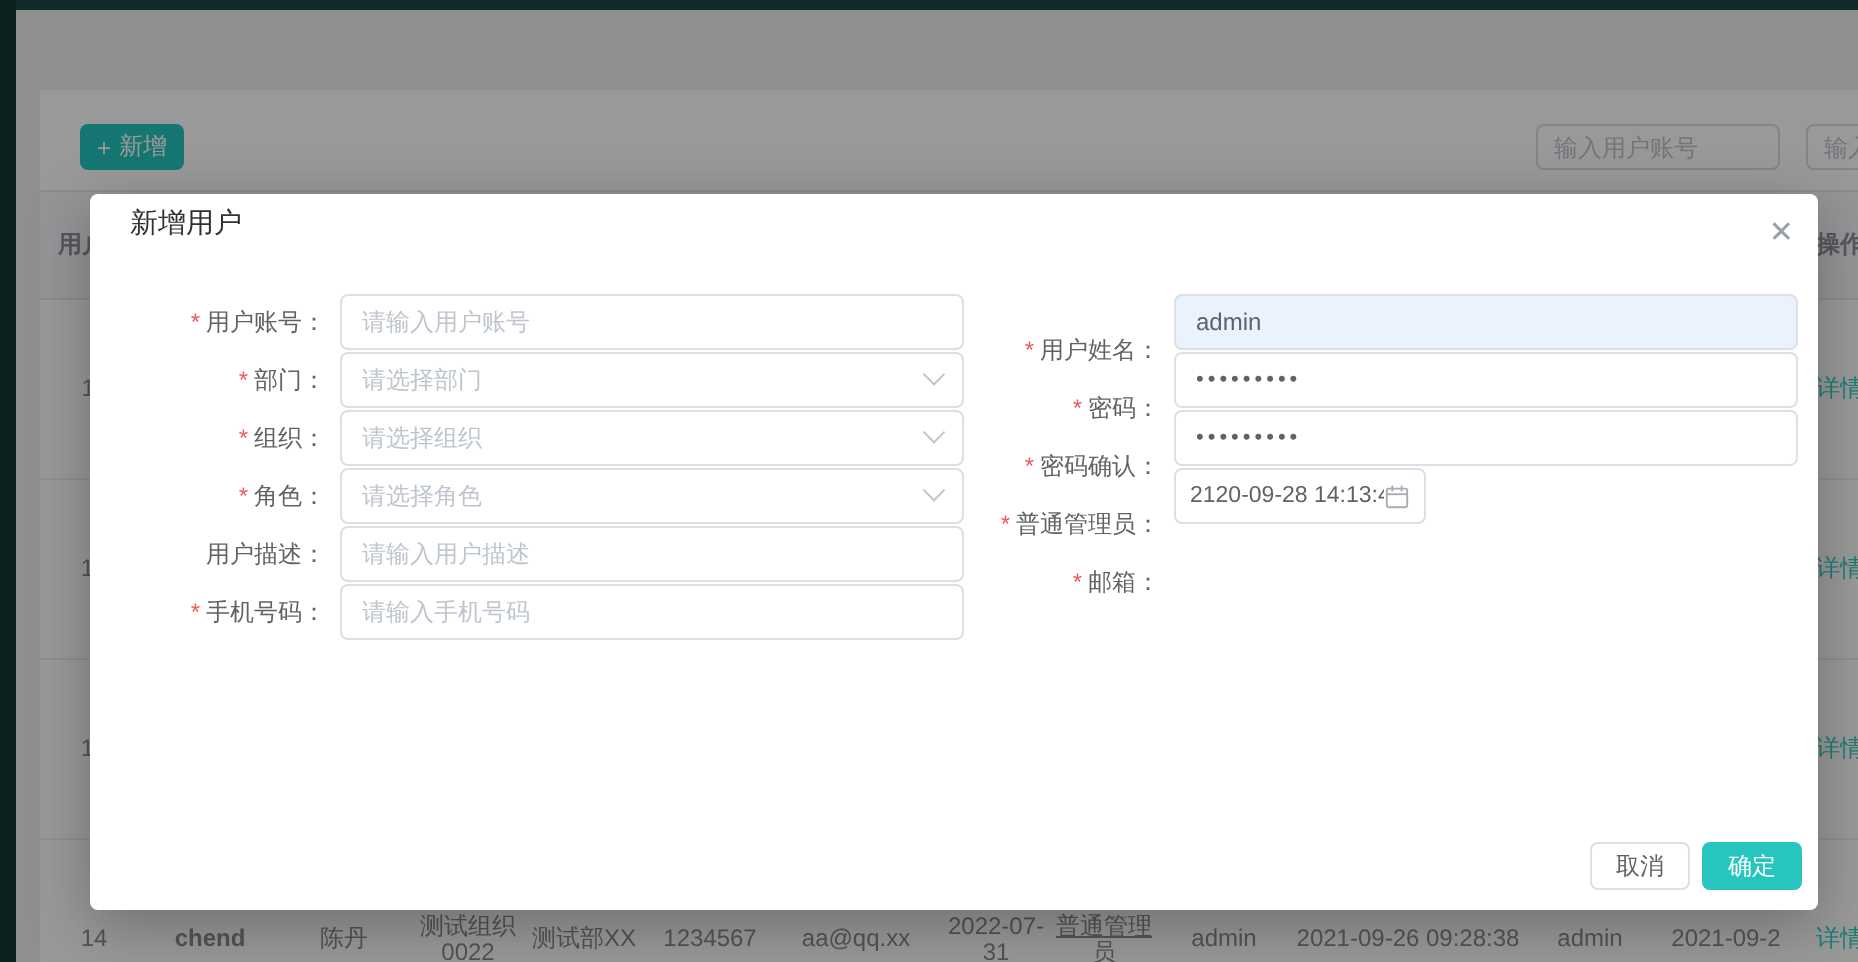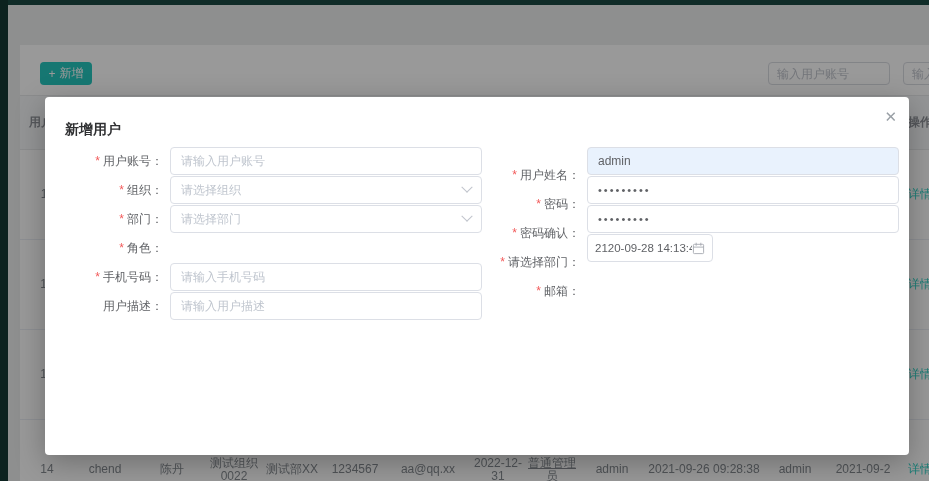--- a/index.html
+++ b/index.html
@@ -34,21 +34,21 @@
     border-bottom:1px solid #ebeef5;box-sizing:border-box;font-size:12px;color:#878d93;background:#fff;}
   .cell{text-align:center;word-break:break-all;line-height:13px;padding:0 2px;box-sizing:border-box;}
   .cell.link{color:#2ed1c5;cursor:pointer;}
 
   
   .overlay{position:absolute;left:0;top:0;width:929px;height:481px;background:rgba(0,0,0,0.40);z-index:10;}
 
   
   .modal{position:absolute;left:45px;top:97px;width:864px;height:358px;background:#ffffff;border-radius:4px;
     box-shadow:0 8px 30px rgba(0,0,0,0.28);z-index:20;}
-  .modal-title{position:absolute;left:20px;top:24px;font-size:14px;font-weight:700;color:#303133;}
+  .modal-title{position:absolute;left:20px;top:6px;font-size:14px;font-weight:400;color:#303133;}
   .modal-close{position:absolute;right:12px;top:12px;font-size:15px;color:#9aa0a6;cursor:pointer;line-height:1;}
 
   .form-col{position:absolute;top:56px;}
   .form-col.left{left:20px;width:435px;}
   .form-col.right{left:455px;width:412px;}
   .field-row{display:flex;align-items:center;height:16px;margin-bottom:13px;}
   .field-label{flex:0 0 98px;text-align:right;font-size:12px;color:#606266;margin-right:7px;white-space:nowrap;}
   .form-col.right .field-label{flex:0 0 80px;margin-top:28px;}
   .req{color:#f25a5a;margin-right:3px;}
   .control{position:relative;display:flex;align-items:center;width:312px;height:28px;border:1px solid #dcdfe6;
@@ -139,27 +139,27 @@
         <div class="cell" style="flex: 0 0 56px;"></div>
         <div class="cell" style="flex: 0 0 52px;"></div>
         <div class="cell" style="flex: 0 0 68px;"></div>
         <div class="cell" style="flex: 0 0 116px;"></div>
         <div class="cell" style="flex: 0 0 66px;"></div>
         <div class="cell" style="flex: 0 0 70px;"></div>
         <div class="cell link" style="flex: 0 0 44px;">详情</div>
       </div>
       <div class="trow" style="top: 420px; height: 100px;">
         <div class="cell" style="flex: 0 0 54px;">14</div>
-        <div class="cell" style="flex: 0 0 62px;">chend</div>
+        <div class="cell" style="flex: 0 0 62px; font-weight: bold;">chend</div>
         <div class="cell" style="flex: 0 0 72px;">陈丹</div>
         <div class="cell" style="flex: 0 0 52px;">测试组织0022</div>
         <div class="cell" style="flex: 0 0 64px;">测试部XX</div>
         <div class="cell" style="flex: 0 0 62px; text-align: center;">1234567</div>
         <div class="cell" style="flex: 0 0 84px;">aa@qq.xx</div>
-        <div class="cell" style="flex: 0 0 56px;">2022-12-31</div>
+        <div class="cell" style="flex: 0 0 56px;">2022-07-31</div>
         <div class="cell" style="flex: 0 0 52px; text-decoration: underline;">普通管理员</div>
         <div class="cell" style="flex: 0 0 68px;">admin</div>
         <div class="cell" style="flex: 0 0 116px;">2021-09-26 09:28:38</div>
         <div class="cell" style="flex: 0 0 66px;">admin</div>
         <div class="cell" style="flex: 0 0 70px;">2021-09-2</div>
         <div class="cell link" style="flex: 0 0 44px;">详情</div>
       </div>
     </div>
 
   <div class="overlay"></div>
@@ -168,48 +168,52 @@
     <span class="modal-title">新增用户</span>
     <span class="modal-close">✕</span>
     <div class="form-col left" id="formLeft">
         <div class="field-row">
           <div class="field-label"><span class="req">*</span><span>用户账号：</span></div>
           <div class="control input">
             <span class="ph">请输入用户账号</span>
           </div>
         </div>
         <div class="field-row">
+          <div class="field-label"><span class="req">*</span><span>部门：</span></div>
+          <div class="control select">
+            <span class="ph">请选择部门</span>
+            <span class="chev"></span>
+          </div>
+        </div>
+        <div class="field-row">
           <div class="field-label"><span class="req">*</span><span>组织：</span></div>
           <div class="control select">
             <span class="ph">请选择组织</span>
             <span class="chev"></span>
           </div>
         </div>
         <div class="field-row">
-          <div class="field-label"><span class="req">*</span><span>部门：</span></div>
+          <div class="field-label"><span class="req">*</span><span>角色：</span></div>
           <div class="control select">
-            <span class="ph">请选择部门</span>
+            <span class="ph">请选择角色</span>
             <span class="chev"></span>
           </div>
         </div>
         <div class="field-row">
-          <div class="field-label"><span class="req">*</span><span>角色：</span></div>
+          <div class="field-label"><span>用户描述：</span></div>
+          <div class="control input">
+            <span class="ph">请输入用户描述</span>
+          </div>
         </div>
         <div class="field-row">
           <div class="field-label"><span class="req">*</span><span>手机号码：</span></div>
           <div class="control input">
             <span class="ph">请输入手机号码</span>
           </div>
         </div>
-        <div class="field-row">
-          <div class="field-label"><span>用户描述：</span></div>
-          <div class="control input">
-            <span class="ph">请输入用户描述</span>
-          </div>
-        </div>
       </div>
     <div class="form-col right" id="formRight">
         <div class="field-row">
           <div class="field-label"><span class="req">*</span><span>用户姓名：</span></div>
           <div class="control input hl">
             <span class="val">admin</span>
           </div>
         </div>
         <div class="field-row">
           <div class="field-label"><span class="req">*</span><span>密码：</span></div>
@@ -217,30 +221,34 @@
             <span class="val dots">•••••••••</span>
           </div>
         </div>
         <div class="field-row">
           <div class="field-label"><span class="req">*</span><span>密码确认：</span></div>
           <div class="control password">
             <span class="val dots">•••••••••</span>
           </div>
         </div>
         <div class="field-row">
-          <div class="field-label"><span class="req">*</span><span>请选择部门：</span></div>
+          <div class="field-label"><span class="req">*</span><span>普通管理员：</span></div>
           <div class="control datetime">
             <span class="val">2120-09-28 14:13:45</span>
             <svg width="13" height="13" viewBox="0 0 14 14" class="cal">
               <rect x="1.5" y="2.5" width="11" height="10" rx="1" fill="none" stroke="#a8abb2"></rect>
               <line x1="1.5" y1="5.5" x2="12.5" y2="5.5" stroke="#a8abb2"></line>
               <line x1="4.5" y1="0.8" x2="4.5" y2="4" stroke="#a8abb2"></line>
               <line x1="9.5" y1="0.8" x2="9.5" y2="4" stroke="#a8abb2"></line>
             </svg>
           </div>
         </div>
         <div class="field-row">
           <div class="field-label"><span class="req">*</span><span>邮箱：</span></div>
         </div>
       </div>
+    <div class="modal-foot">
+      <button class="btn cancel">取消</button>
+      <button class="btn confirm">确定</button>
+    </div>
   </div>
 
 </div>
 
 </body></html>

